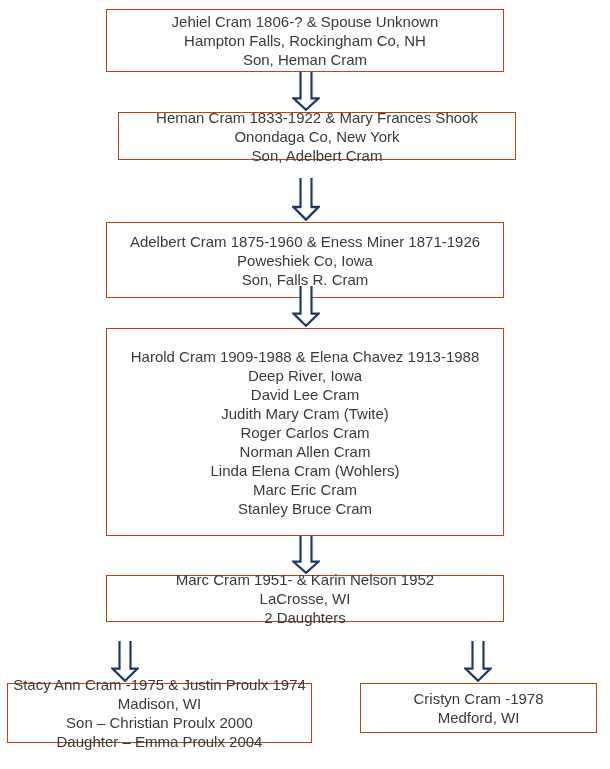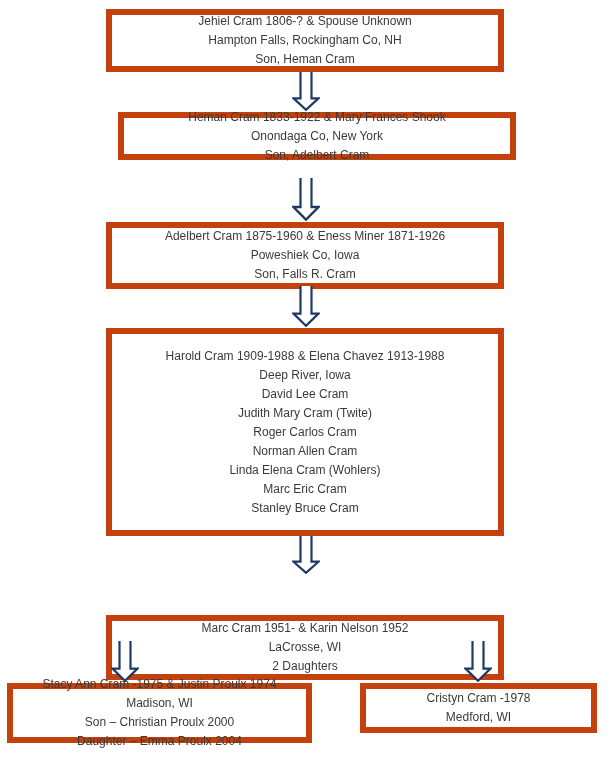--- a/index.html
+++ b/index.html
@@ -7,38 +7,38 @@
     position:relative;
     width:610px;height:769px;
     background:#ffffff;
     font-family:"Liberation Sans", sans-serif;
     color:#3a3a3a;
     overflow:hidden;
   }
   .node{
     position:absolute;
     box-sizing:border-box;
-    border:6px solid #c2410c;
+    border:1px solid #c2410c;
     background:#ffffff;
     display:flex;
     flex-direction:column;
     justify-content:center;
     text-align:center;
-    font-size:12px;
+    font-size:15px;
     line-height:19px;
   }
   .node .line{white-space:nowrap;}
   .arrow{position:absolute;display:block;}
 
   
   .b1{left:106px;top:9px;width:398px;height:63px;}
   .b2{left:118px;top:112px;width:398px;height:48px;}
-  .b3{left:106px;top:222px;width:398px;height:67px;}
+  .b3{left:106px;top:222px;width:398px;height:76px;}
   .b4{left:106px;top:328px;width:398px;height:208px;}
-  .b5{left:106px;top:575px;width:398px;height:65px;margin-top:40px;}
+  .b5{left:106px;top:575px;width:398px;height:47px;}
   .b6{left:7px;top:683px;width:305px;height:60px;}
   .b7{left:360px;top:683px;width:237px;height:50px;}
 
   .a1{left:292px;top:72px;}
   .a2{left:292px;top:178px;}
   .a3{left:292px;top:286px;}
   .a4{left:292px;top:536px;}
   .a5{left:111px;top:641px;}
   .a6{left:464px;top:641px;}
 </style>

